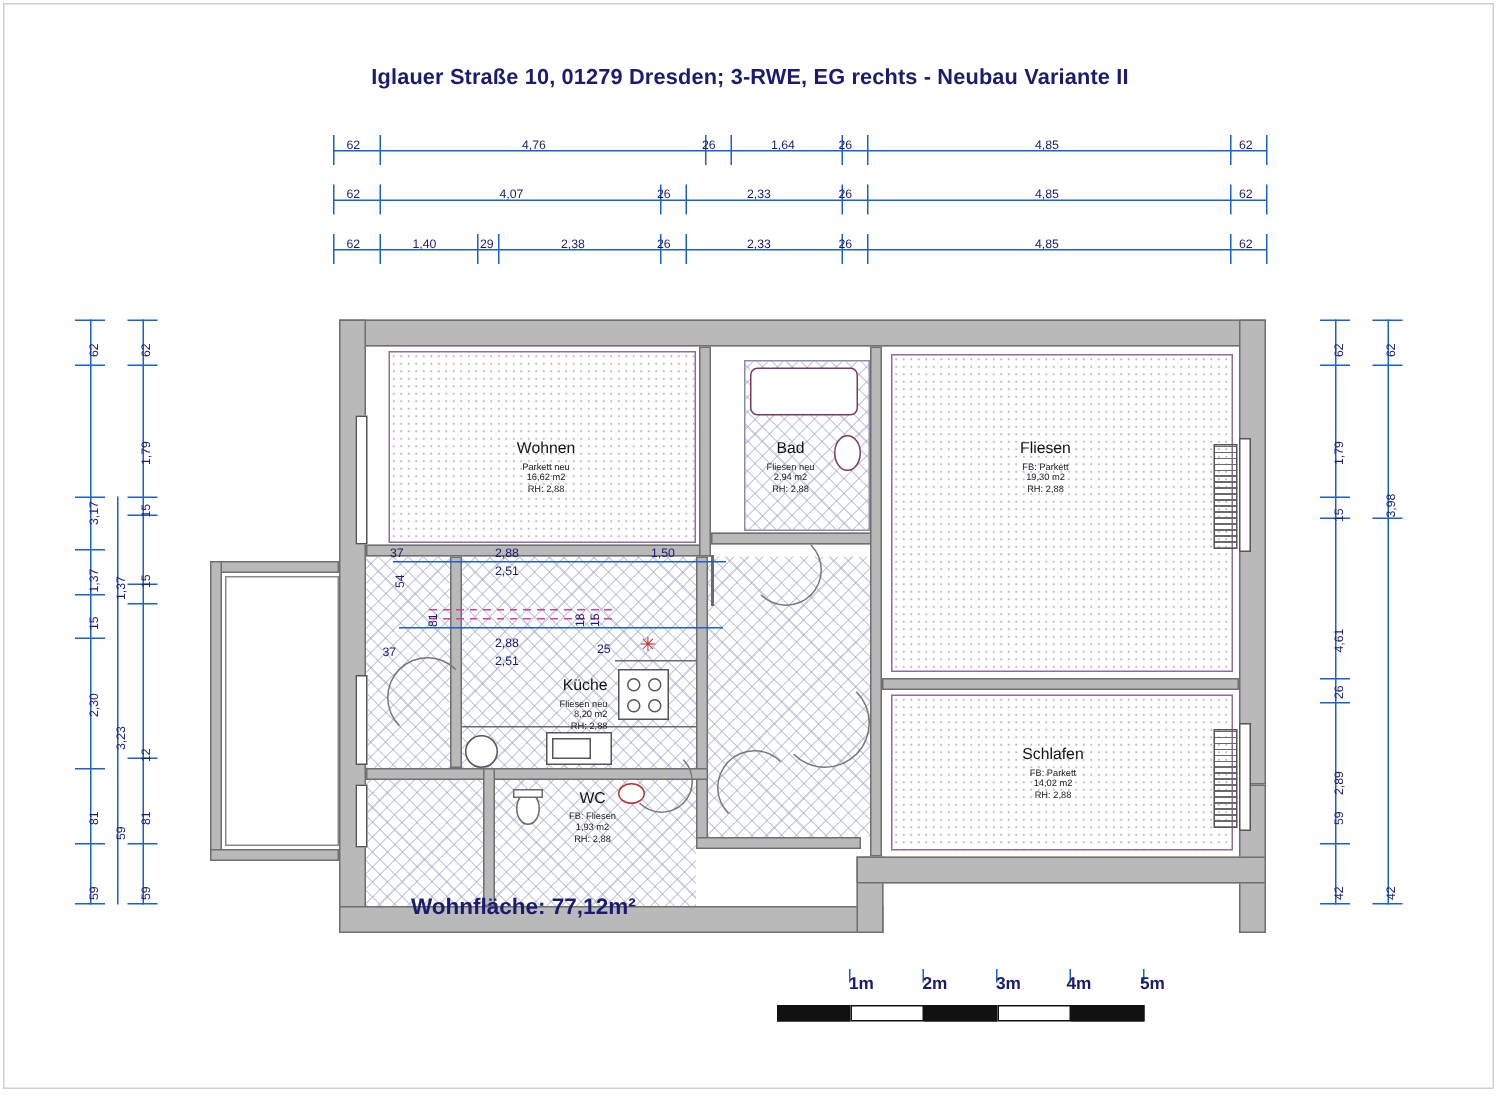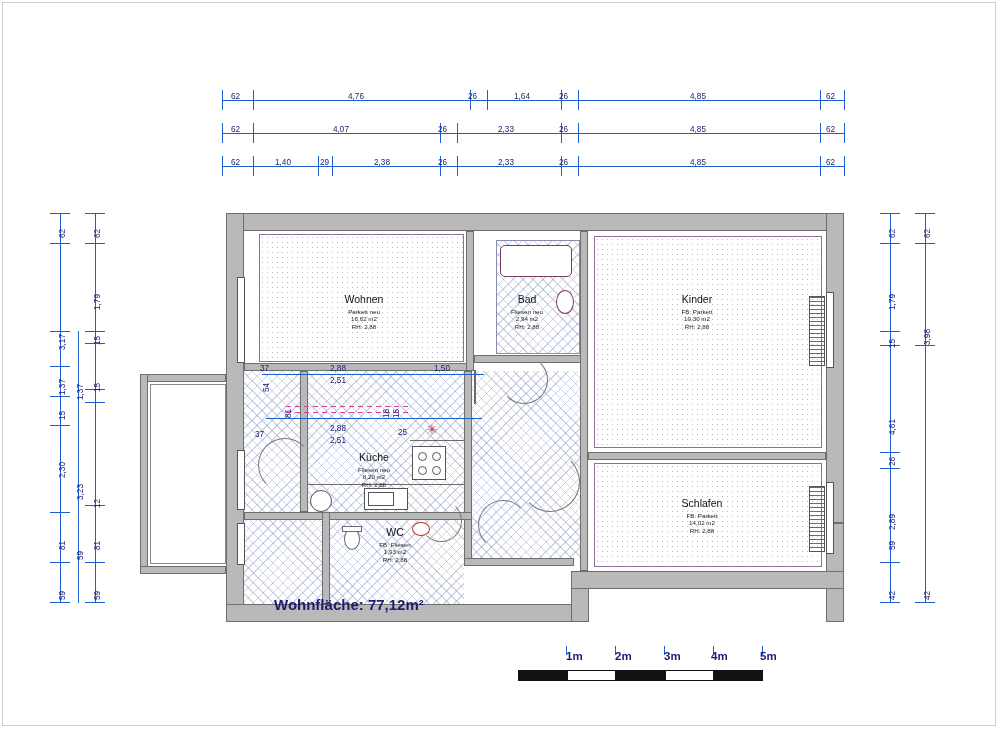--- a/index.html
+++ b/index.html
@@ -63,20 +63,21 @@
 
   .fix{position:absolute;border:1px solid #555;box-sizing:border-box;background:#fff;}
   .fix.r{border-radius:50%;}
 </style>
 </head>
 <body>
 
 <div id="stage">
   <div class="frame"></div>
 
+  <div class="title">Iglauer Straße 10, 01279 Dresden; 3-RWE, EG rechts  -  Neubau Variante II</div>
 
   <div class="dimline" style="left:222px;top:100px;width:622px;"></div>
   <div class="dimtick" style="left:222px;top:90px;height:20px;"></div>
   <div class="dimtick" style="left:253px;top:90px;height:20px;"></div>
   <div class="dimtick" style="left:470px;top:90px;height:20px;"></div>
   <div class="dimtick" style="left:487px;top:90px;height:20px;"></div>
   <div class="dimtick" style="left:561px;top:90px;height:20px;"></div>
   <div class="dimtick" style="left:578px;top:90px;height:20px;"></div>
   <div class="dimtick" style="left:820px;top:90px;height:20px;"></div>
   <div class="dimtick" style="left:844px;top:90px;height:20px;"></div>
@@ -300,28 +301,28 @@
   </div>
 
   <div class="label" style="left:494px;top:288px;width:66px;">
     <span class="nm">Bad</span>
     <span class="sm">Fliesen neu</span>
     <span class="sm">2,94 m2</span>
     <span class="sm">RH: 2,88</span>
   </div>
 
   <div class="label" style="left:645px;top:288px;width:104px;">
-    <span class="nm">Kinder</span>
+    <span class="nm">Fliesen</span>
     <span class="sm">FB: Parkett</span>
     <span class="sm">19,30 m2</span>
     <span class="sm">RH: 2,88</span>
   </div>
 
 
-  <div class="label" style="left:333px;top:446px;width:82px;">
+  <div class="label" style="left:323px;top:446px;width:82px;text-align:right;">
     <span class="nm">Küche</span>
     <span class="sm">Fliesen neu</span>
     <span class="sm">8,20 m2</span>
     <span class="sm">RH: 2,88</span>
   </div>
 
 
   <div class="label" style="left:650px;top:492px;width:104px;">
     <span class="nm">Schlafen</span>
     <span class="sm">FB: Parkett</span>

